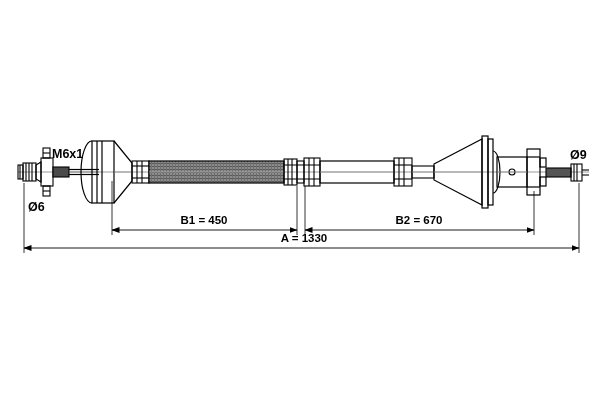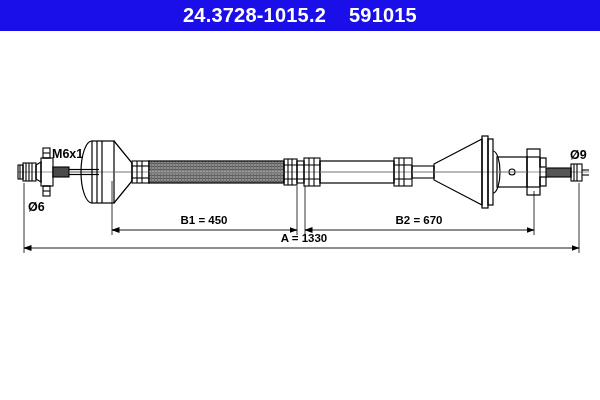--- a/index.html
+++ b/index.html
@@ -55,23 +55,20 @@
     font-size: 12.5px;
     font-weight: bold;
     fill: #000000;
   }
 </style>
 </head>
 <body>
 
 <div id="page">
 
-  <div id="header-bar">
-    <span id="header-title">24.3728-1015.2    591015</span>
-  </div>
 
   <div id="drawing-area">
     <svg class="tech-drawing" width="600" height="369" viewBox="0 0 600 369">
 
       <defs>
         <pattern id="sheathHatch" width="3" height="3" patternUnits="userSpaceOnUse">
           <rect width="3" height="3" fill="#8c8c8c"></rect>
           <rect width="3" height="1" fill="#5a5a5a"></rect>
           <rect width="1" height="3" fill="#6e6e6e"></rect>
         </pattern>

